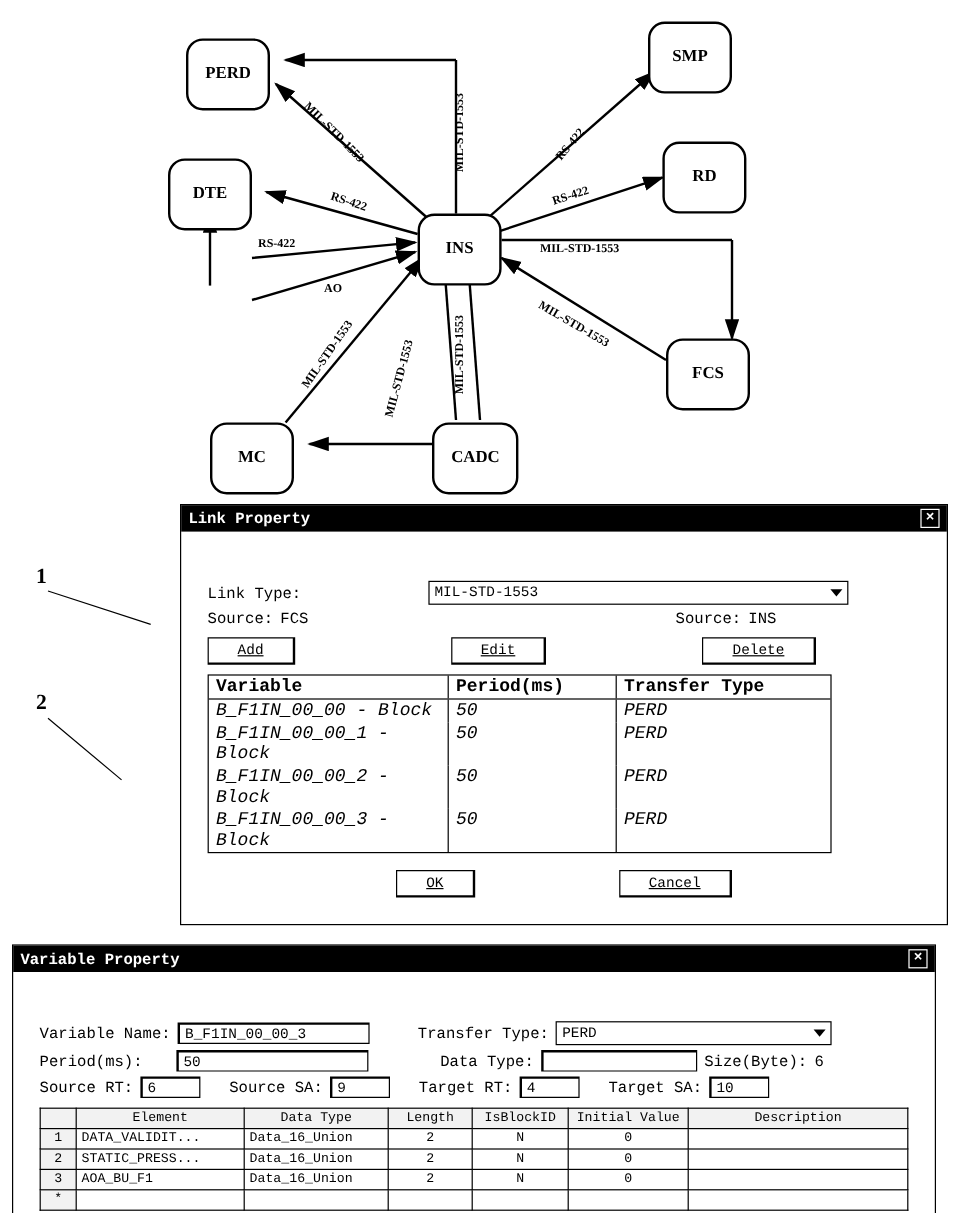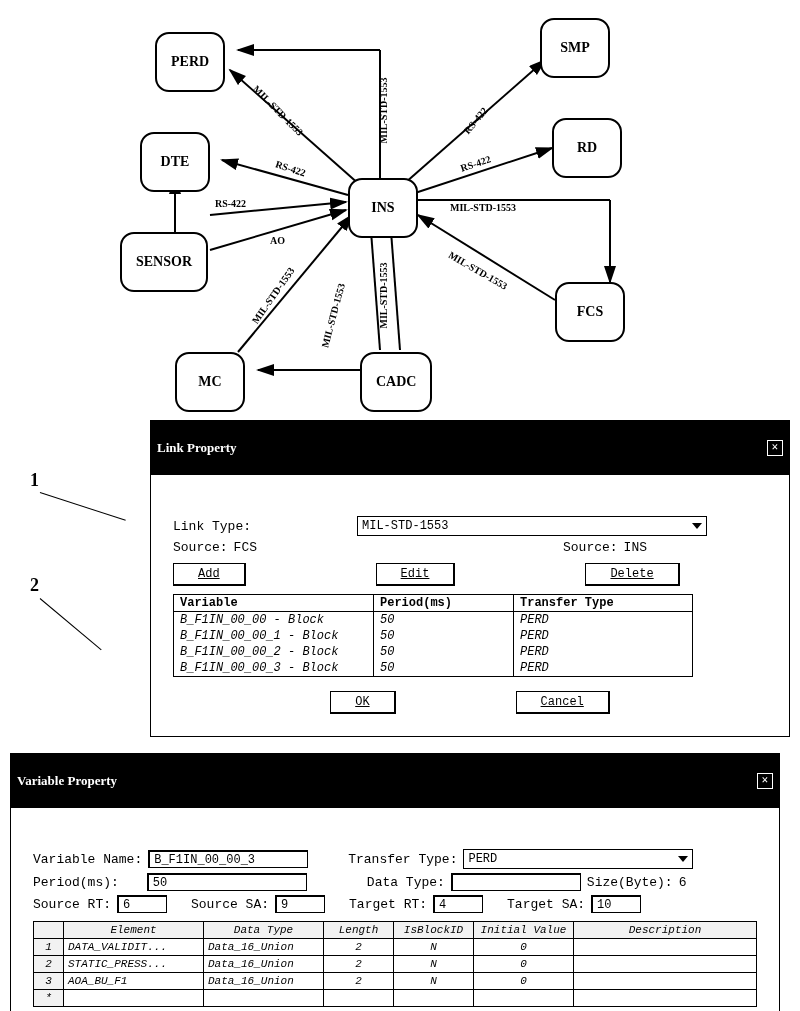--- a/index.html
+++ b/index.html
@@ -40,24 +40,24 @@
 
   
   .dialog {
     border: 1px solid #000;
     margin: 0 10px 16px 10px;
     background: #fff;
   }
   .dialog-title {
     background: #000;
     color: #fff;
-    font-family: Liberation Serif, serif;
+    font-family: Liberation Mono, monospace;
     font-weight: bold;
     font-size: 13px;
-    padding: 19px 6px;
+    padding: 3px 6px;
     display: flex;
     justify-content: space-between;
     align-items: flex-end;
   }
   .close-btn {
     background: #000;
     color: #fff;
     border: 1px solid #fff;
     width: 16px; height: 16px;
     line-height: 12px;
@@ -124,21 +124,21 @@
     margin-top: 4px;
     width: 520px;
   }
   .var-list .hdr {
     display:flex;
     border-bottom: 1px solid #000;
     font-weight: bold;
   }
   .var-list .hdr > div, .var-list .r > div {
     padding: 1px 6px;
-    font-size: 12px;
+    font-size: 15px;
   }
   .var-list .c1 { width: 200px; border-right: 1px solid #000;}
   .var-list .c2 { width: 140px; border-right: 1px solid #000;}
   .var-list .c3 { width: 160px; }
   .var-list .r { display:flex;font-style:italic; }
 
   
   .grid {
     border-collapse: collapse;
     width: 100%;
@@ -146,21 +146,20 @@
     font-size: 11px;
     table-layout: fixed;
   }
   .grid th, .grid td {
     border: 1px solid #000;
     padding: 2px 4px;
     text-align: center;
     background: #fff;
     overflow: hidden;
     white-space: nowrap;
-    font-style: italic;
   }
   .grid th { font-weight: normal; background: #f2f2f2; }
   .grid td.rownum { width: 28px; background:#f2f2f2;}
   .grid td.left { text-align: left; }
 
   
   .anno {
     position: absolute;
     font-family: "Times New Roman", serif;
     font-size: 18px;
@@ -217,21 +216,20 @@
       <line x1="610" y1="200" x2="610" y2="282" stroke="#000" stroke-width="2" marker-end="url(#ah)"></line>
 
       <line x1="555" y1="300" x2="418" y2="215" stroke="#000" stroke-width="2" marker-end="url(#ah)"></line>
     </svg>
 
     <div class="node" style="left:155px; top:32px;">PERD</div>
     <div class="node" style="left:540px; top:18px;">SMP</div>
     <div class="node" style="left:140px; top:132px;">DTE</div>
     <div class="node" style="left:552px; top:118px;">RD</div>
     <div class="node" style="left:348px; top:178px;">INS</div>
-    <div class="node" style="left:120px; top:232px;">SENSOR</div>
     <div class="node" style="left:555px; top:282px;">FCS</div>
     <div class="node" style="left:175px; top:352px;">MC</div>
     <div class="node" style="left:360px; top:352px;">CADC</div>
 
     <div class="edge-label" style="left:245px; top:105px; transform:rotate(45deg);">MIL-STD-1553</div>
     <div class="edge-label" style="left:350px; top:105px; transform:rotate(-90deg);">MIL-STD-1553</div>
     <div class="edge-label" style="left:460px; top:115px; transform:rotate(-50deg);">RS-422</div>
     <div class="edge-label" style="left:275px; top:163px; transform:rotate(18deg);">RS-422</div>
     <div class="edge-label" style="left:460px; top:158px; transform:rotate(-18deg);">RS-422</div>
     <div class="edge-label" style="left:215px; top:198px;">RS-422</div>

